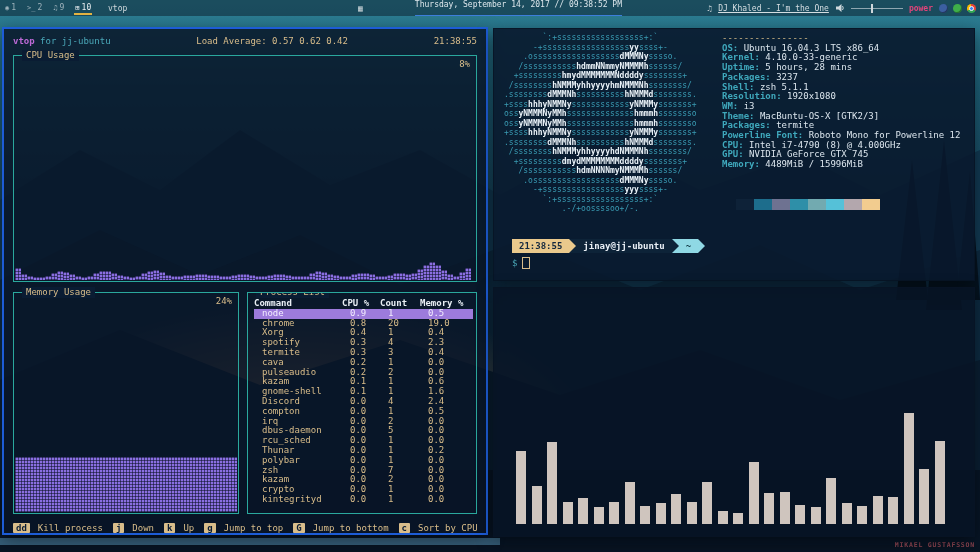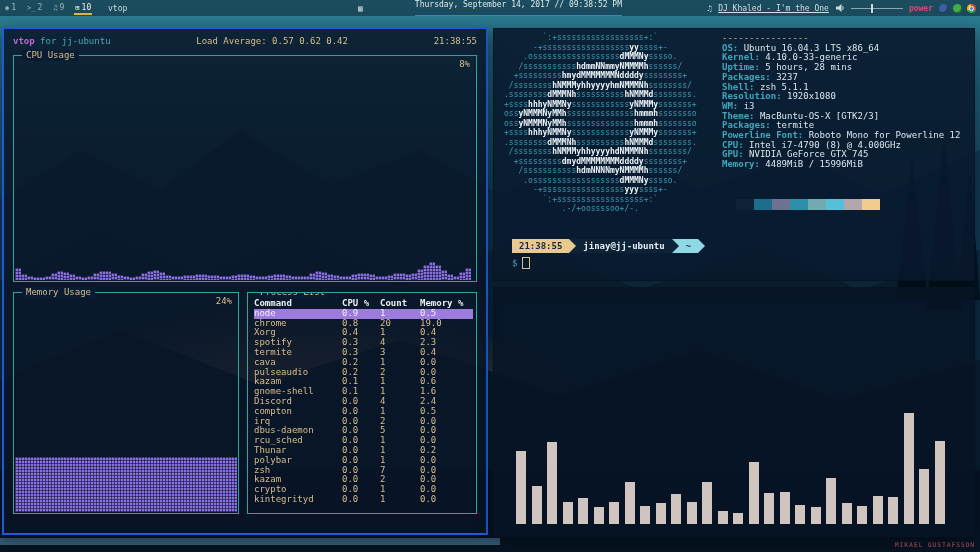--- a/index.html
+++ b/index.html
@@ -52,21 +52,21 @@
   .dotted{background-color:#8a6fe2;background-image:
       repeating-linear-gradient(to bottom,rgba(8,16,36,.55) 0 1px,transparent 1px 3px),
       repeating-linear-gradient(to right,rgba(8,16,36,.55) 0 1px,transparent 1px 3px);}
   .boxes-row{display:flex;gap:8px;height:222px;margin-top:10px;}
   .mem-box{width:226px;flex:0 0 226px;}
   .mem-graph{position:absolute;left:1px;right:1px;bottom:1px;}
   .proc-box{flex:1;overflow:hidden;}
   .proc-inner{position:absolute;inset:6px 3px 2px 6px;overflow:hidden;}
   .phead,.prow{display:grid;grid-template-columns:88px 38px 40px 1fr;line-height:9.8px;height:9.8px;white-space:nowrap;}
   .phead{color:#e9eff4;font-weight:bold;}
-  .prow{color:#d9bd8a;}
+  .prow{color:#d9bd8a;padding-left:8px;}
   .prow.sel{background:#9d7bdc;color:#f3edff;}
   .helpbar{display:flex;align-items:center;gap:8px;margin-top:9px;white-space:nowrap;overflow:hidden;}
   .hk{background:#d9bd8a;color:#0a1c33;font-weight:bold;padding:0 3px;border-radius:1px;}
   .hl{color:#d9bd8a;margin-right:2px;}
   
   .ascii{position:absolute;left:10px;top:4px;font-size:8px;line-height:9.5px;
     white-space:pre;color:#3a9cb4;}
   .aw{color:#eaf2f8;font-weight:bold;}
   .finfo{position:absolute;left:228px;top:5px;font-size:9px;line-height:9.7px;white-space:nowrap;}
   .isep{color:#d9bd8a;}
@@ -383,20 +383,34 @@
                 <span>kintegrityd</span>
                 <span>0.0</span>
                 <span>1</span>
                 <span>0.0</span>
               </div>
             </div>
         </div>
       </div>
     </div>
 
+    <div class="helpbar">
+        <span class="hk">dd</span>
+        <span class="hl">Kill process</span>
+        <span class="hk">j</span>
+        <span class="hl">Down</span>
+        <span class="hk">k</span>
+        <span class="hl">Up</span>
+        <span class="hk">g</span>
+        <span class="hl">Jump to top</span>
+        <span class="hk">G</span>
+        <span class="hl">Jump to bottom</span>
+        <span class="hk">c</span>
+        <span class="hl">Sort by CPU</span>
+      </div>
   </div>
 
   <div class="win win-fetch">
     <div class="ascii"><div>        `:+ssssssssssssssssss+:`</div><div>      -+ssssssssssssssssss<span class="aw">yy</span>ssss+-</div><div>    .ossssssssssssssssss<span class="aw">dMMMNy</span>sssso.</div><div>   /sssssssssss<span class="aw">hdmmNNmmyNMMMMh</span>ssssss/</div><div>  +sssssssss<span class="aw">hmydMMMMMMMNddddy</span>ssssssss+</div><div> /ssssssss<span class="aw">hNMMMyhhyyyyhmNMMMNh</span>ssssssss/</div><div>.ssssssss<span class="aw">dMMMNh</span>ssssssssss<span class="aw">hNMMMd</span>ssssssss.</div><div>+ssss<span class="aw">hhhyNMMNy</span>ssssssssssss<span class="aw">yNMMMy</span>sssssss+</div><div>oss<span class="aw">yNMMMNyMMh</span>ssssssssssssss<span class="aw">hmmmh</span>ssssssso</div><div>oss<span class="aw">yNMMMNyMMh</span>ssssssssssssss<span class="aw">hmmmh</span>ssssssso</div><div>+ssss<span class="aw">hhhyNMMNy</span>ssssssssssss<span class="aw">yNMMMy</span>sssssss+</div><div>.ssssssss<span class="aw">dMMMNh</span>ssssssssss<span class="aw">hNMMMd</span>ssssssss.</div><div> /ssssssss<span class="aw">hNMMMyhhyyyyhdNMMMNh</span>ssssssss/</div><div>  +sssssssss<span class="aw">dmydMMMMMMMMddddy</span>ssssssss+</div><div>   /sssssssssss<span class="aw">hdmNNNNmyNMMMMh</span>ssssss/</div><div>    .ossssssssssssssssss<span class="aw">dMMMNy</span>sssso.</div><div>      -+sssssssssssssssss<span class="aw">yyy</span>ssss+-</div><div>        `:+ssssssssssssssssss+:`</div><div>            .-/+oossssoo+/-.</div></div>
     <div class="finfo">
       <div class="isep">----------------</div>
       <div>
           <div class="irow"><span class="il">OS:</span><span class="iv"> Ubuntu 16.04.3 LTS x86_64</span></div>
           <div class="irow"><span class="il">Kernel:</span><span class="iv"> 4.10.0-33-generic</span></div>
           <div class="irow"><span class="il">Uptime:</span><span class="iv"> 5 hours, 28 mins</span></div>

